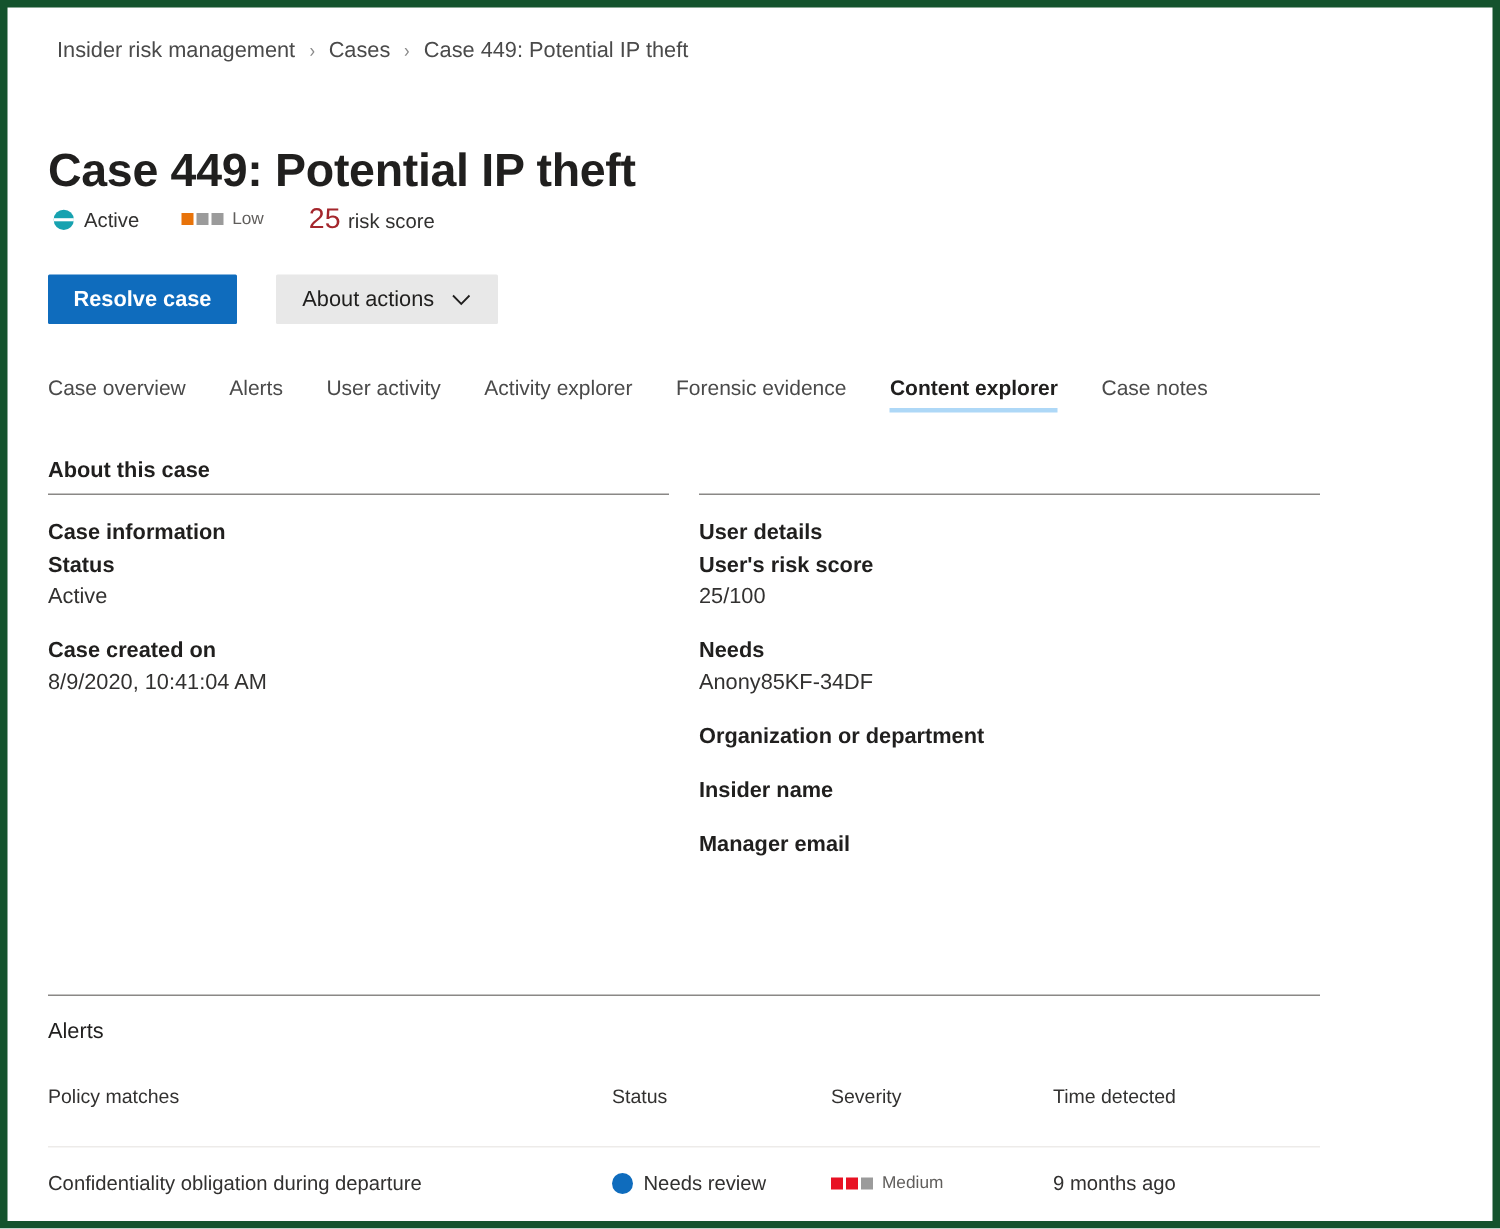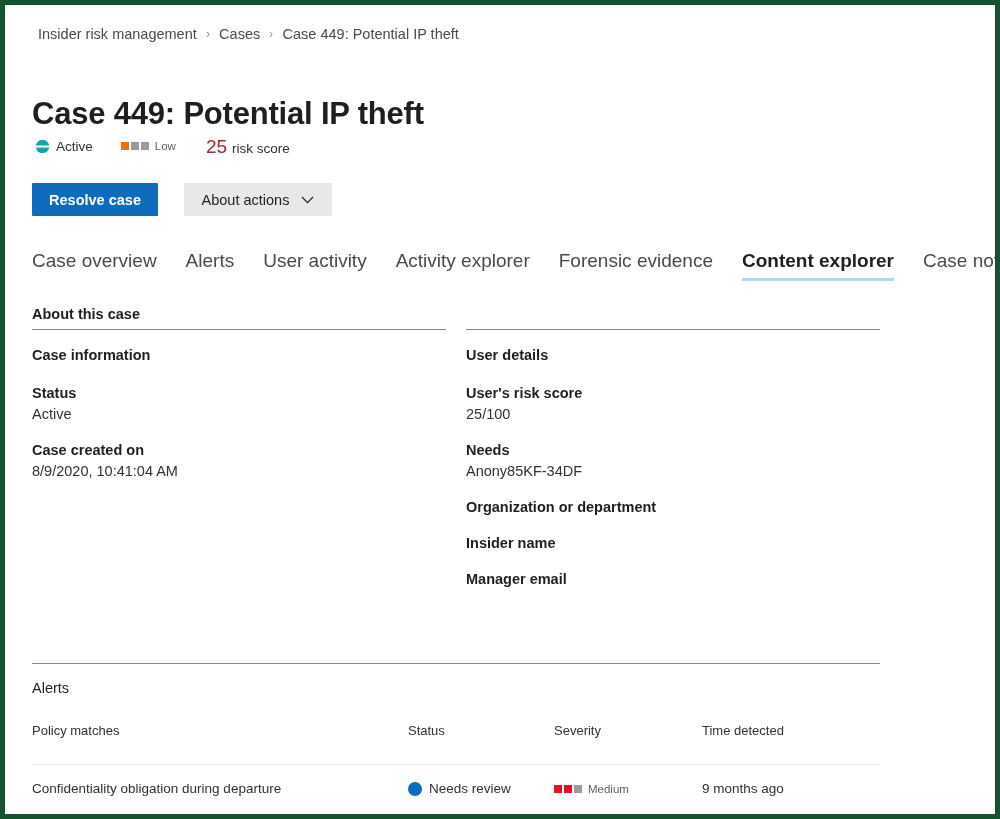--- a/index.html
+++ b/index.html
@@ -160,21 +160,21 @@
   
   .tabs {
     position: absolute;
     left: 27px;
     top: 240px;
     display: flex;
     align-items: flex-start;
   }
   .tab {
     position: relative;
-    font-size: 19px;
+    font-size: 14px;
     color: #4a4a4a;
     padding: 5px 0 12px 0;
     margin-right: 29px;
     cursor: pointer;
     white-space: nowrap;
   }
   .tab:last-child { margin-right: 0; }
   .tab.active {
     color: #201f1e;
     font-weight: bold;
@@ -220,21 +220,21 @@
     top: 340px;
     width: 414px;
   }
   .col-left { left: 27px; }
   .col-right { left: 461px; }
 
   .col-title {
     font-size: 14.5px;
     font-weight: bold;
     color: #201f1e;
-    margin: 0 0 18px 0;
+    margin: 0 0 2px 0;
     line-height: 20px;
   }
   .field { margin-bottom: 15px; }
   .field:last-child { margin-bottom: 0; }
   .field-label {
     font-size: 14.5px;
     font-weight: bold;
     color: #201f1e;
     line-height: 21px;
   }

